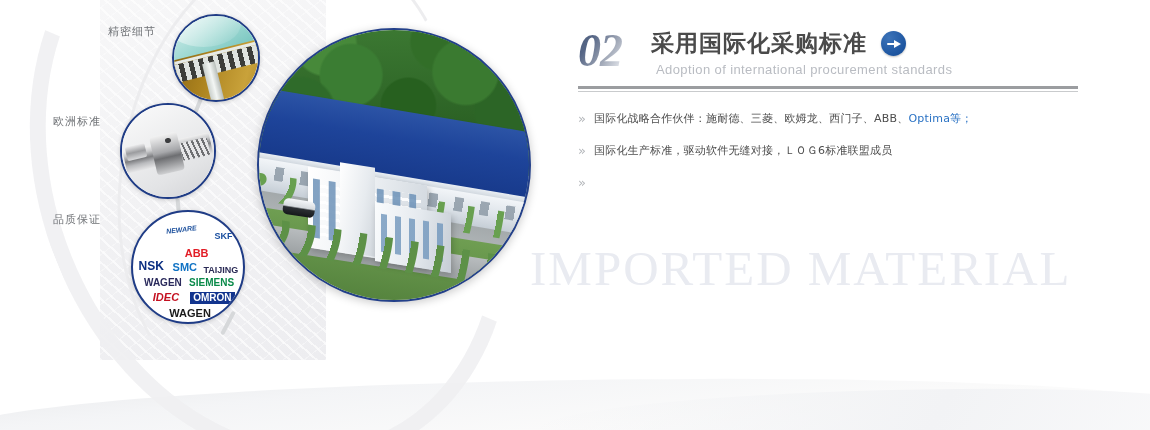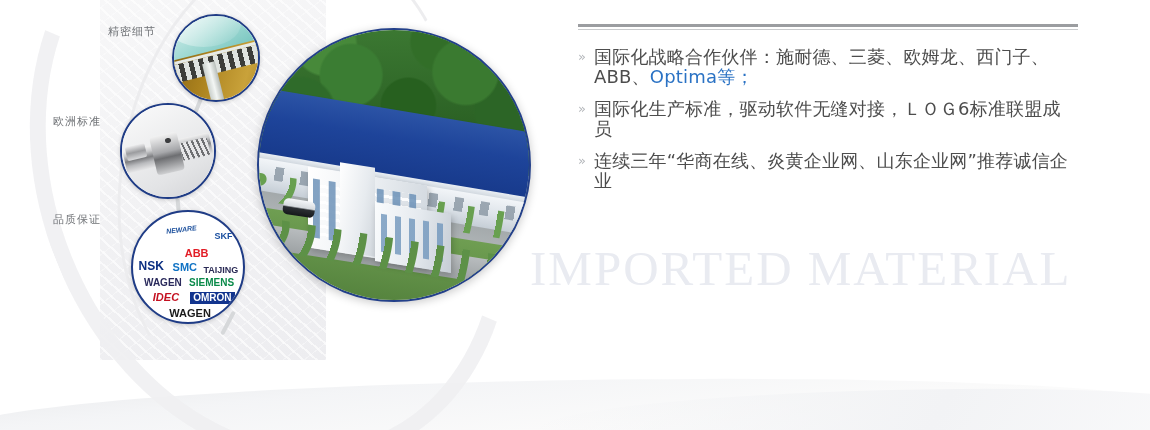--- a/index.html
+++ b/index.html
@@ -265,21 +265,21 @@
   .rule .r1{height:3px;background:#9b9da0;width:500px;}
   .rule .r2{height:1px;background:#c9cbcd;width:500px;margin-top:2px;}
 
   .bullets{margin-top:17px;}
   .bullet{display:flex;align-items:flex-start;margin-bottom:12px;}
   .chev{
     color:#b4b7bb;font-size:13px;line-height:20px;width:16px;flex:none;
     font-family:"DejaVu Sans","Liberation Sans",sans-serif;
   }
   .btext{
-    font-size:18px;color:#4d4d4d;line-height:20px;letter-spacing:.2px;
+    font-size:11px;color:#4d4d4d;line-height:20px;letter-spacing:.2px;
     font-family:"DejaVu Sans","Liberation Sans",sans-serif;
   }
   .blue{color:#2a72c4;}
 </style>
 </head>
 <body>
 
 <div class="stage">
 
   <div class="bottom-swoosh">
@@ -351,39 +351,49 @@
     <div class="office2"></div>
     <div class="office2win"></div>
     <div class="car"></div>
     <div class="trees-row"></div>
   </div>
 
   <div class="watermark">IMPORTED  MATERIAL</div>
 
   <div class="right">
 
+    <div class="headrow">
+      <div class="num02">02</div>
+      <div class="titleline">
+        <span class="cn-title">采用国际化采购标准</span>
+        <span class="arrow-badge">
+          <span class="shaft"></span>
+            <span class="head"></span>
+        </span>
+      </div>
+      <div class="en-title">Adoption of international procurement standards</div>
+    </div>
 
     <div class="rule">
       <div class="r1"></div>
       <div class="r2"></div>
     </div>
 
     <div class="bullets">
 
       <div class="bullet">
         <span class="chev">»</span>
         <span class="btext"><span>国际化战略合作伙伴：施耐德、三菱、欧姆龙、西门子、ABB、</span><span class="blue">Optima等；</span></span>
       </div>
 
       <div class="bullet">
         <span class="chev">»</span>
         <span class="btext">国际化生产标准，驱动软件无缝对接，ＬＯＧ6标准联盟成员</span>
       </div>
 
       <div class="bullet">
         <span class="chev">»</span>
-        <span class="btext">连续三年“华商在线、炎黄企业网、山东企业网”推荐诚信企业</span>
       </div>
 
     </div>
   </div>
 
 </div>
 
 </body></html>

